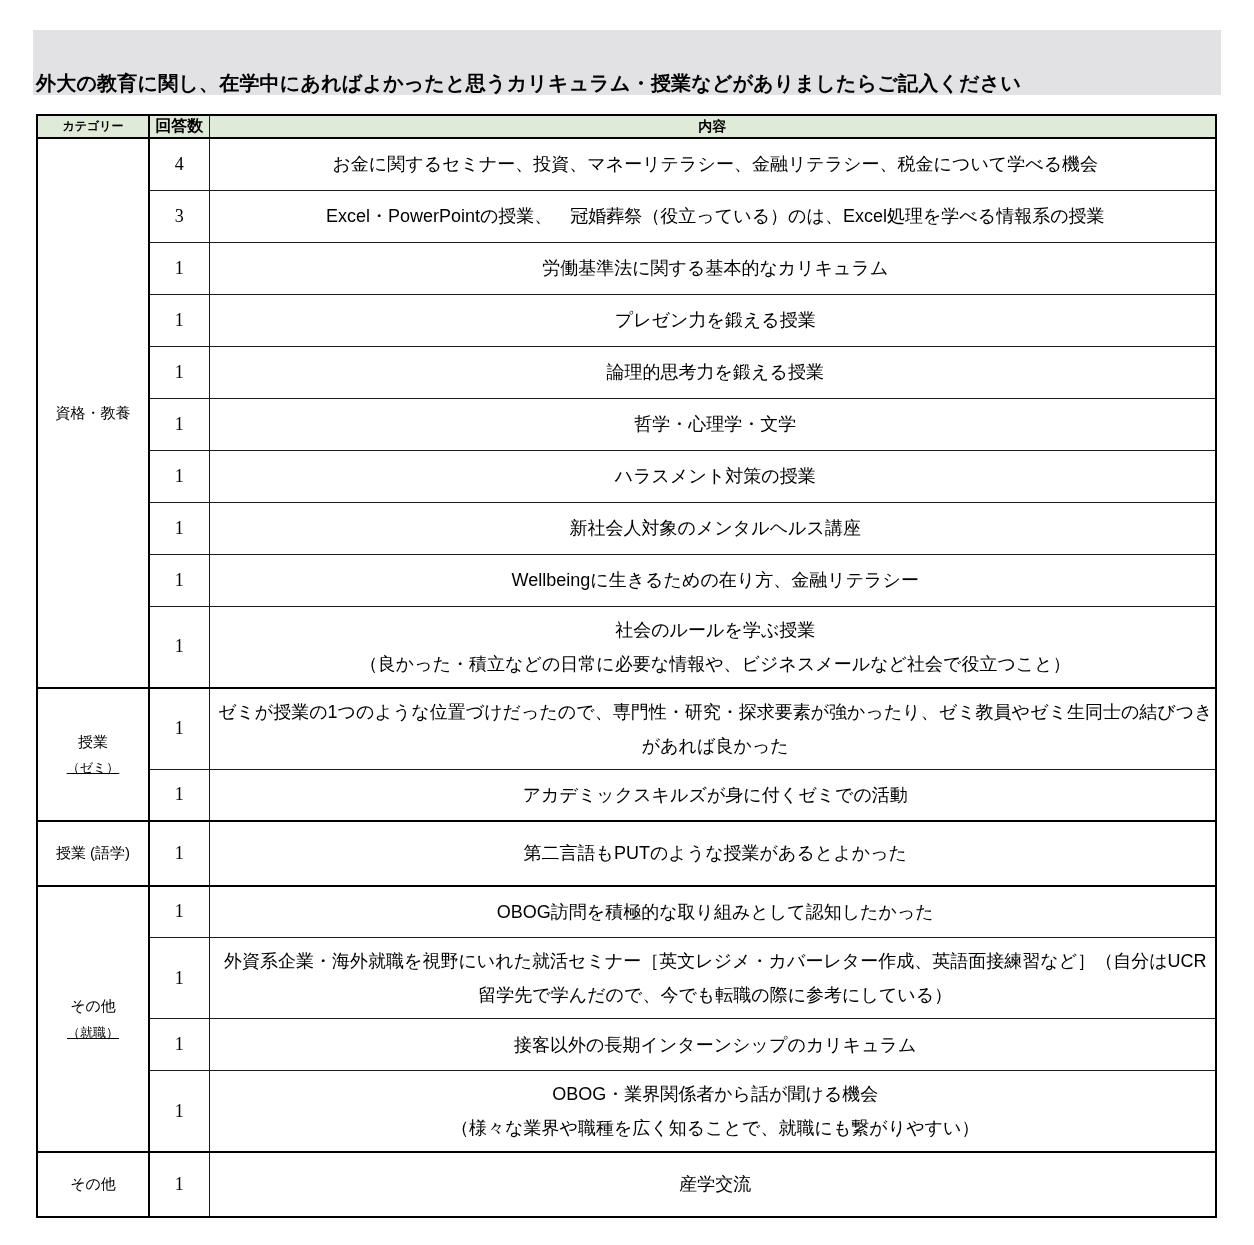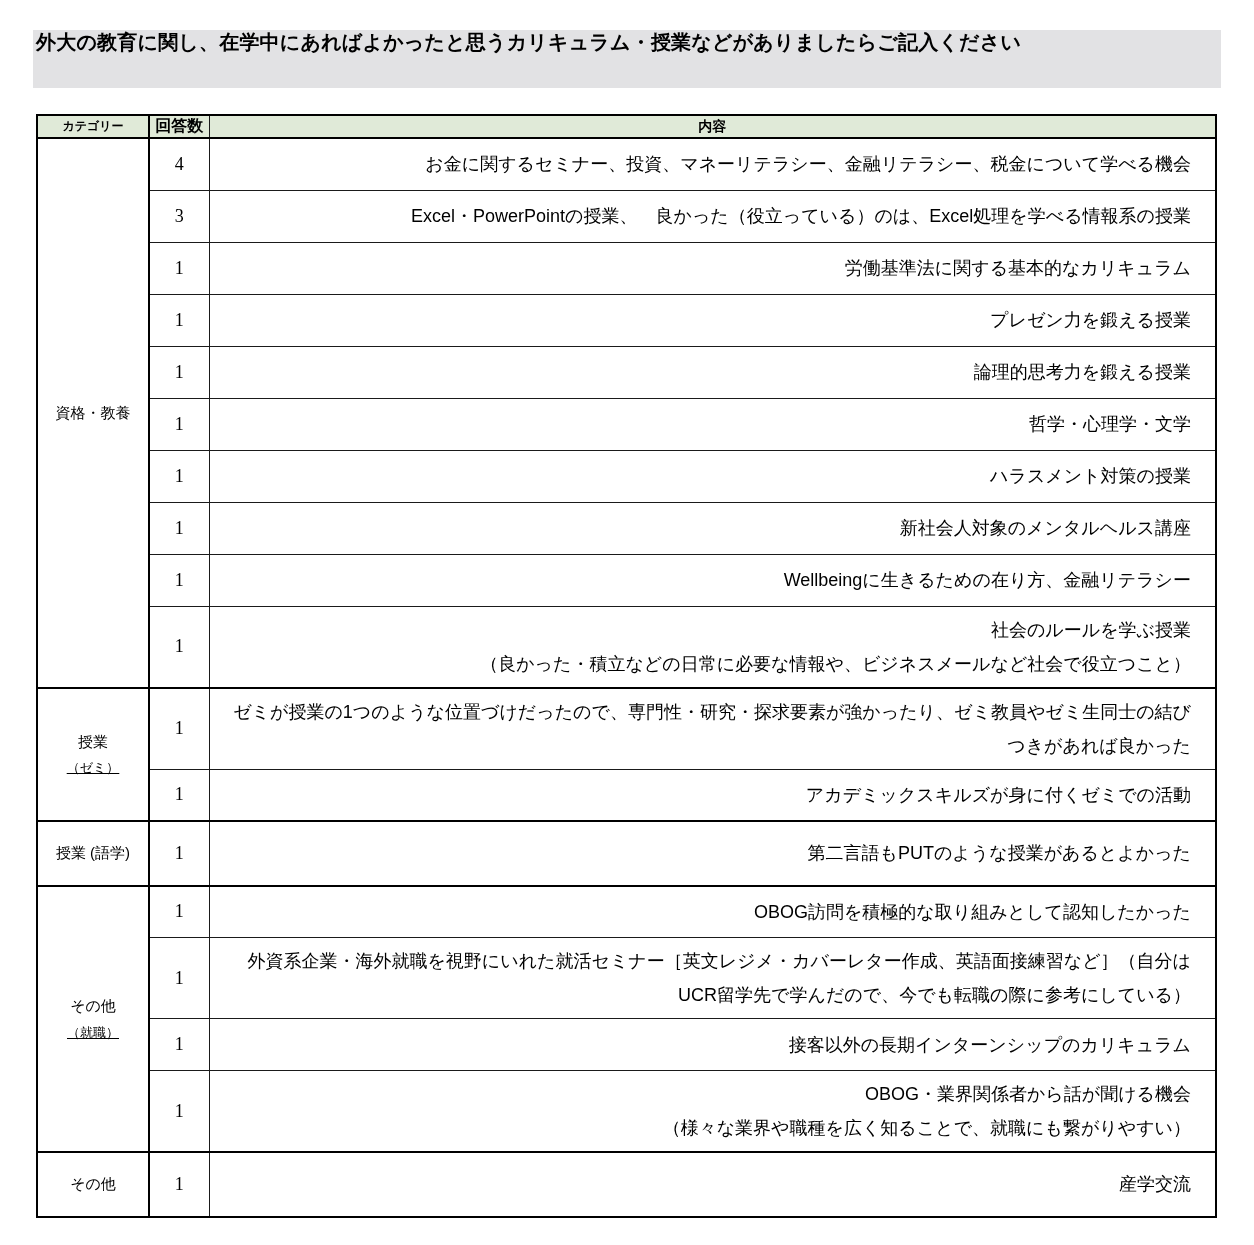--- a/index.html
+++ b/index.html
@@ -14,24 +14,24 @@
     width: 1254px;
     height: 1245px;
     background: #ffffff;
     overflow: hidden;
   }
   .title-banner {
     position: absolute;
     left: 33px;
     top: 30px;
     width: 1188px;
-    height: 58px;
+    height: 65px;
     background: #e2e2e4;
     display: flex;
-    align-items: flex-start;
+    align-items: flex-end;
     box-sizing: border-box;
     padding-left: 3px;
   }
   .title-banner .title-text {
     font-size: 20px;
     font-weight: bold;
     letter-spacing: 0.2px;
     line-height: 1.2;
   }
   table.survey {
@@ -76,23 +76,23 @@
   td.cnt {
     border-left: 2.5px solid #000000;
     border-right: 1.5px solid #1a1a1a;
     text-align: center;
     font-family: "Liberation Serif", "DejaVu Serif", serif;
     font-size: 18px;
     height: 52px;
     padding: 0;
   }
   td.content {
-    padding: 6px 24px 6px 6px;
+    padding: 6px 0 6px 6px;
     font-size: 18px;
-    text-align: right;
+    text-align: center;
   }
   .content-line { line-height: 34px; }
 </style>
 </head>
 <body>
 
 <div class="page">
 
   <div class="title-banner" style="background: rgb(226, 226, 228);">
     <span class="title-text">外大の教育に関し、在学中にあればよかったと思うカリキュラム・授業などがありましたらご記入ください</span>
@@ -117,21 +117,21 @@
             <div class="cat-line main">資格・教養</div>
           </td>
           <td class="cnt">4</td>
           <td class="content">
             <div class="content-line">お金に関するセミナー、投資、マネーリテラシー、金融リテラシー、税金について学べる機会</div>
           </td>
         </tr>
         <tr>
           <td class="cnt">3</td>
           <td class="content">
-            <div class="content-line">Excel・PowerPointの授業、　良かった（役立っている）のは、Excel処理を学べる情報系の授業</div>
+            <div class="content-line">Excel・PowerPointの授業、　冠婚葬祭（役立っている）のは、Excel処理を学べる情報系の授業</div>
           </td>
         </tr>
         <tr>
           <td class="cnt">1</td>
           <td class="content">
             <div class="content-line">労働基準法に関する基本的なカリキュラム</div>
           </td>
         </tr>
         <tr>
           <td class="cnt">1</td>

